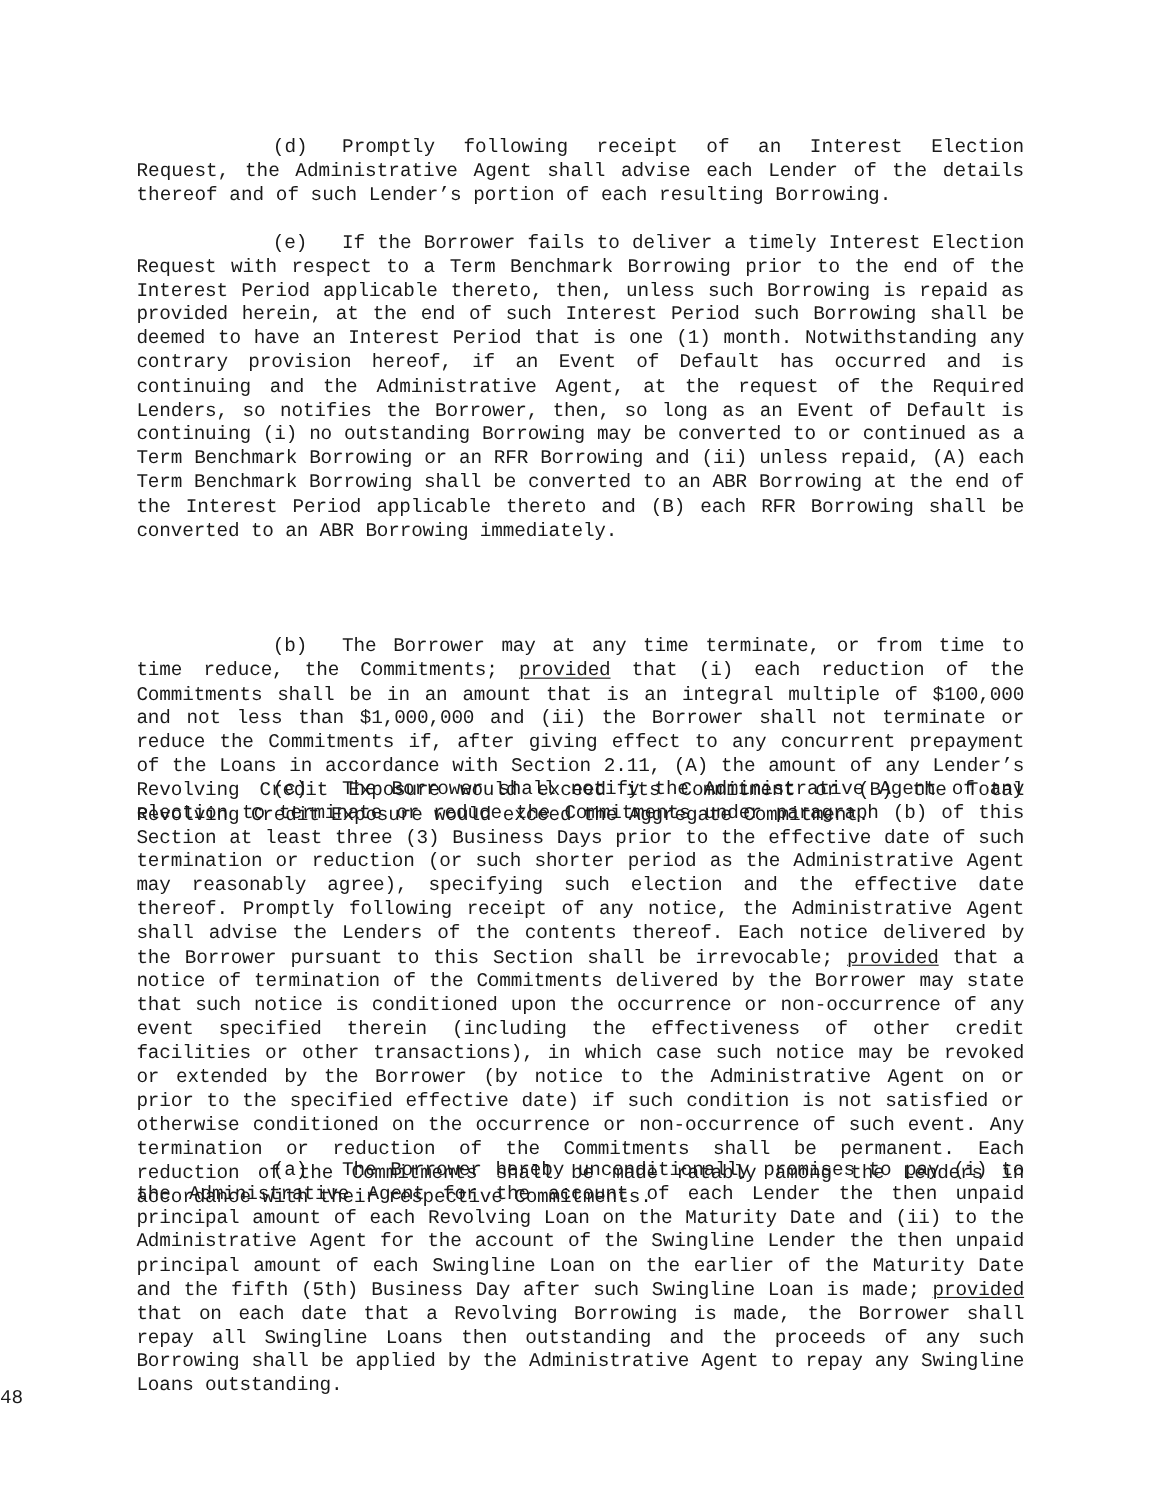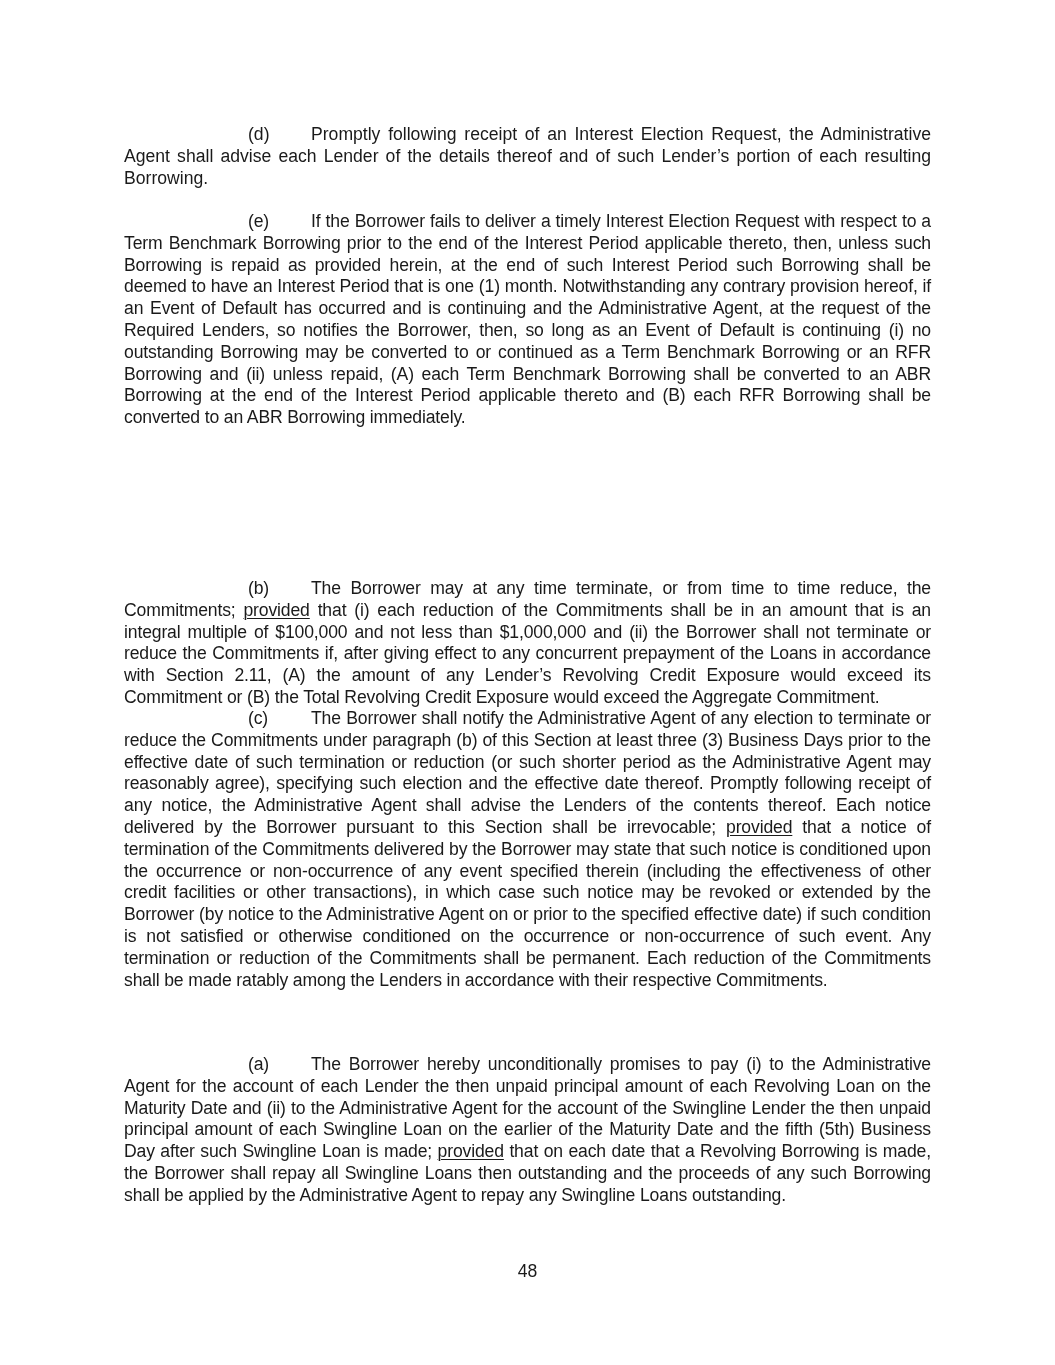--- a/index.html
+++ b/index.html
@@ -1,33 +1,33 @@
 <!DOCTYPE html>
 <html><head>
 <meta charset="utf-8">
 <style>
   html, body { margin: 0; padding: 0; background: #ffffff; }
   body { width: 1055px; height: 1365px; position: relative; overflow: hidden; }
   .page {
     position: absolute; left: 0; top: 0; width: 1055px; height: 1365px; background: #fff;
-    font-family: Liberation Sans, sans-serif;
+    font-family: Liberation Mono, monospace;
     font-size: 17.6px; color: #1a1a1a;
   }
   .para {
     position: absolute; left: 124px; width: 807px;
     line-height: 21.8px; text-align: justify; margin: 0;
   }
   .para .lbl { display: inline-block; margin-left: 124px; width: 63px; }
   .u { text-decoration: underline; text-underline-offset: 2px; text-decoration-thickness: 1px; }
   .heading {
     position: absolute; left: 186px; line-height: 21.8px; margin: 0;
   }
   .heading .num { display: inline-block; width: 138px; }
   .pgnum {
-    position: absolute; left: 0; width: 1055px; top: 1261px; text-align: center; line-height: 21.8px;
+    position: absolute; left: 0; width: 1055px; top: 1261px; text-align: left; line-height: 21.8px;
   }
   .tight { letter-spacing: -0.15px; }
 </style>
 </head>
 <body>
 
 <div class="page">
 
   <p class="para" style="top:124px;"><span class="lbl">(d)</span><span>Promptly following receipt of an Interest Election Request, the Administrative Agent shall advise each Lender of the details thereof and of such Lender’s portion of each resulting Borrowing.</span></p>
 

